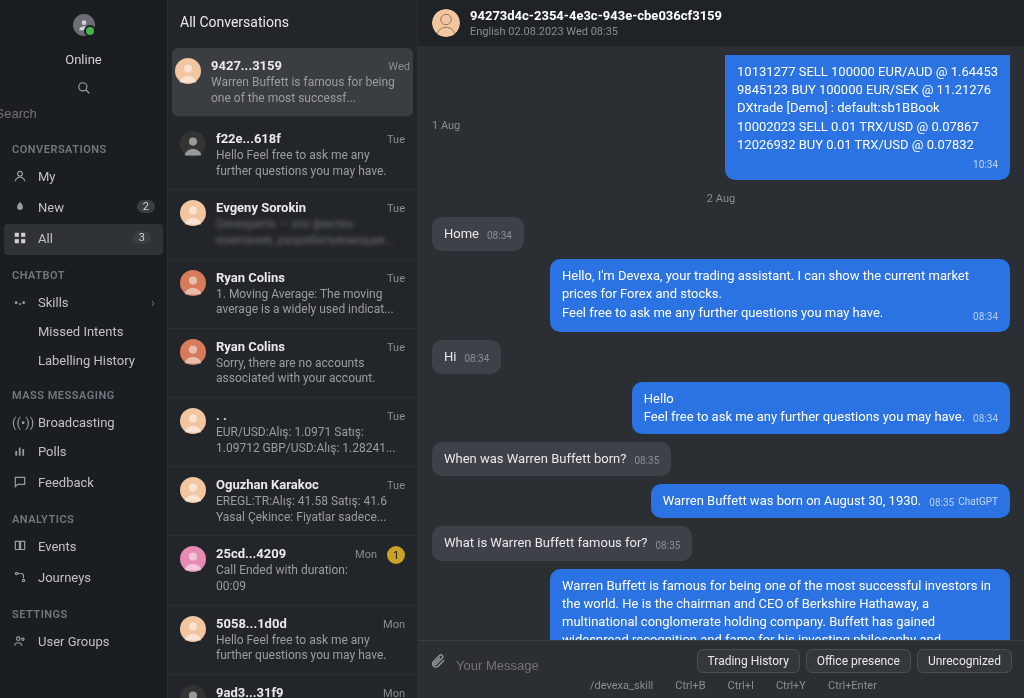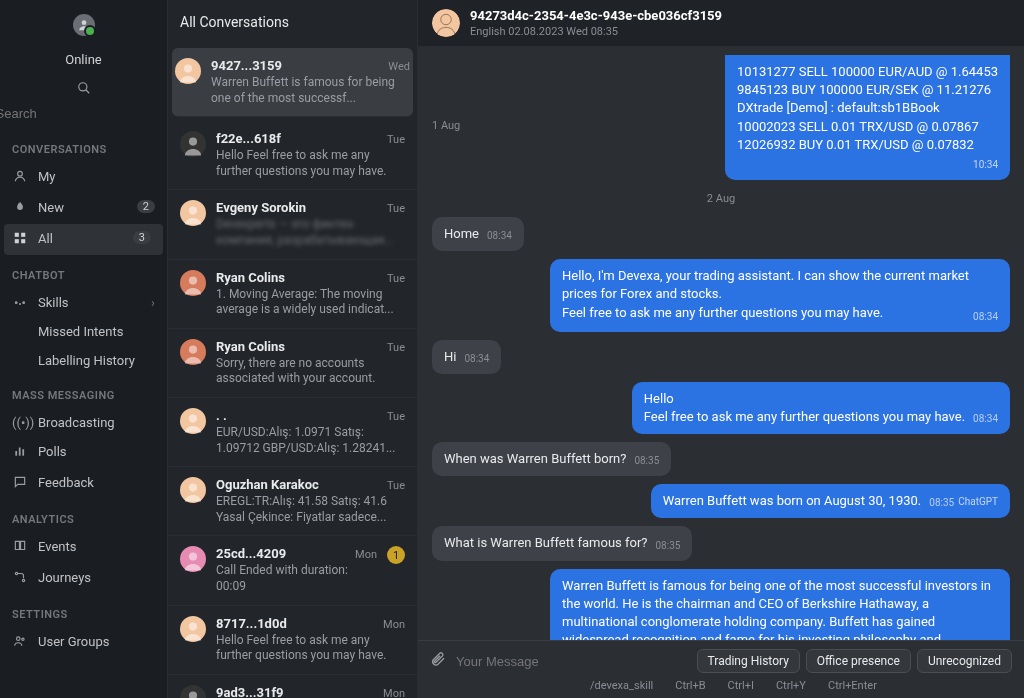--- a/index.html
+++ b/index.html
@@ -216,21 +216,21 @@
   font-size: 10px;
   color: rgba(255,255,255,0.7);
   margin-top: 4px;
 }
 .chat-input-area {
   border-top: 1px solid #3a3d42;
   padding: 8px 12px 6px;
 }
 .input-row {
   display: flex;
-  align-items: center;
+  align-items: flex-end;
   gap: 10px;
 }
 .attach-icon { color: #9a9da3; font-size: 15px; }
 .msg-input {
   flex: 1;
   background: transparent;
   border: none;
   color: #d0d2d5;
   outline: none;
   font-size: 13px;
@@ -499,21 +499,21 @@
         <div class="conv-side-badge">1</div>
       </div>
       <div class="conv-item">
         <div class="conv-avatar"><svg viewBox="0 0 32 32" width="26" height="26">
             <circle cx="16" cy="16" r="16" fill="#f2c6a0"></circle>
             <circle cx="16" cy="13" r="5" fill="rgba(255,255,255,0.5)"></circle>
             <path d="M6 30c0-5 5-8 10-8s10 3 10 8" fill="rgba(255,255,255,0.5)"></path>
           </svg></div>
         <div class="conv-body">
           <div class="conv-title-row">
-            <div class="conv-title">8717...1d0d</div>
+            <div class="conv-title">5058...1d0d</div>
             <div class="conv-ts">Mon</div>
           </div>
           <div class="conv-preview">Hello Feel free to ask me any further questions you may have.</div>
         </div>
       </div>
       <div class="conv-item">
         <div class="conv-avatar"><svg viewBox="0 0 32 32" width="26" height="26">
             <circle cx="16" cy="16" r="16" fill="#333"></circle>
             <circle cx="16" cy="13" r="5" fill="rgba(255,255,255,0.5)"></circle>
             <path d="M6 30c0-5 5-8 10-8s10 3 10 8" fill="rgba(255,255,255,0.5)"></path>

